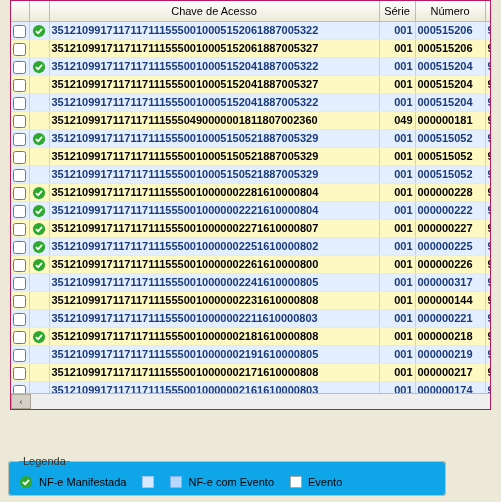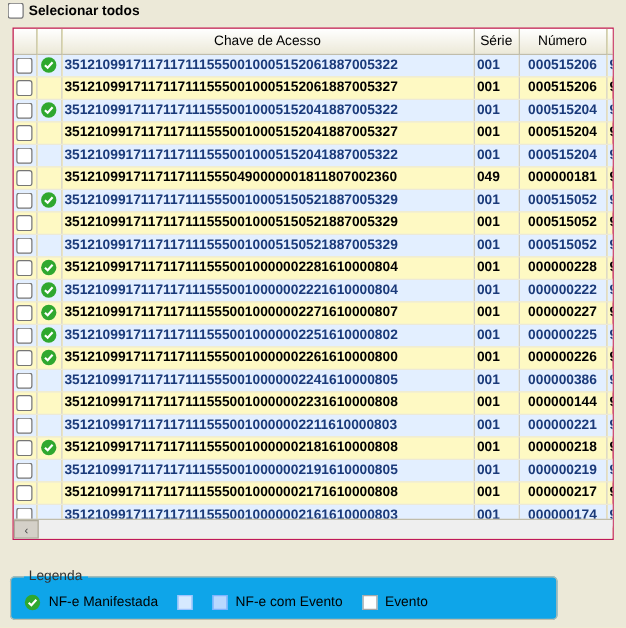--- a/index.html
+++ b/index.html
@@ -70,22 +70,22 @@
     border-right: 1px solid #d4d0c8;
     border-bottom: 1px solid #ece9d8;
     padding: 0 2px;
     white-space: nowrap;
     overflow: hidden;
     line-height: 17px;
   }
   td.cell-check { text-align: center; padding: 0; }
   td.cell-status { text-align: center; padding: 0; }
   td.cell-chave  { text-align: left; font-weight: bold; }
-  td.cell-serie  { text-align: left; font-weight: bold; }
-  td.cell-numero { text-align: center; font-weight: bold; }
+  td.cell-serie  { text-align: right; font-weight: bold; }
+  td.cell-numero { text-align: left; font-weight: bold; }
   td.cell-cnpj   { text-align: left; font-weight: bold; }
 
   tr.alt td.cell-chave, tr.alt td.cell-serie, tr.alt td.cell-numero, tr.alt td.cell-cnpj {
     color: #1a3a7a;
   }
 
   input[type="checkbox"] {
     margin: 0;
     width: 13px;
     height: 13px;
@@ -162,26 +162,20 @@
   .legend-items .item {
     display: inline-flex;
     align-items: center;
     gap: 6px;
   }
 </style>
 </head>
 <body>
 
 <div class="workspace">
-  <div class="select-all">
-    <label>
-      <input type="checkbox" style="">
-      <span>Selecionar todos</span>
-    </label>
-  </div>
 
   <div class="grid-wrap">
     <table class="grid">
       <colgroup>
         <col class="c-check">
           <col class="c-status">
           <col class="c-chave">
         <col class="c-serie">
           <col class="c-numero">
           <col class="c-cnpj">
@@ -331,21 +325,21 @@
             <td class="cell-chave">35121099171171171115550010000002261610000800</td>
             <td class="cell-serie">001</td>
             <td class="cell-numero">000000226</td>
             <td class="cell-cnpj">99.171</td>
           </tr>
           <tr class="alt">
             <td class="cell-check"><input type="checkbox" style=""></td>
             <td class="cell-status"></td>
             <td class="cell-chave">35121099171171171115550010000002241610000805</td>
             <td class="cell-serie">001</td>
-            <td class="cell-numero">000000386</td>
+            <td class="cell-numero">000000317</td>
             <td class="cell-cnpj">99.171</td>
           </tr>
           <tr>
             <td class="cell-check"><input type="checkbox" style=""></td>
             <td class="cell-status"></td>
             <td class="cell-chave">35121099171171171115550010000002231610000808</td>
             <td class="cell-serie">001</td>
             <td class="cell-numero">000000144</td>
             <td class="cell-cnpj">99.171</td>
           </tr>

